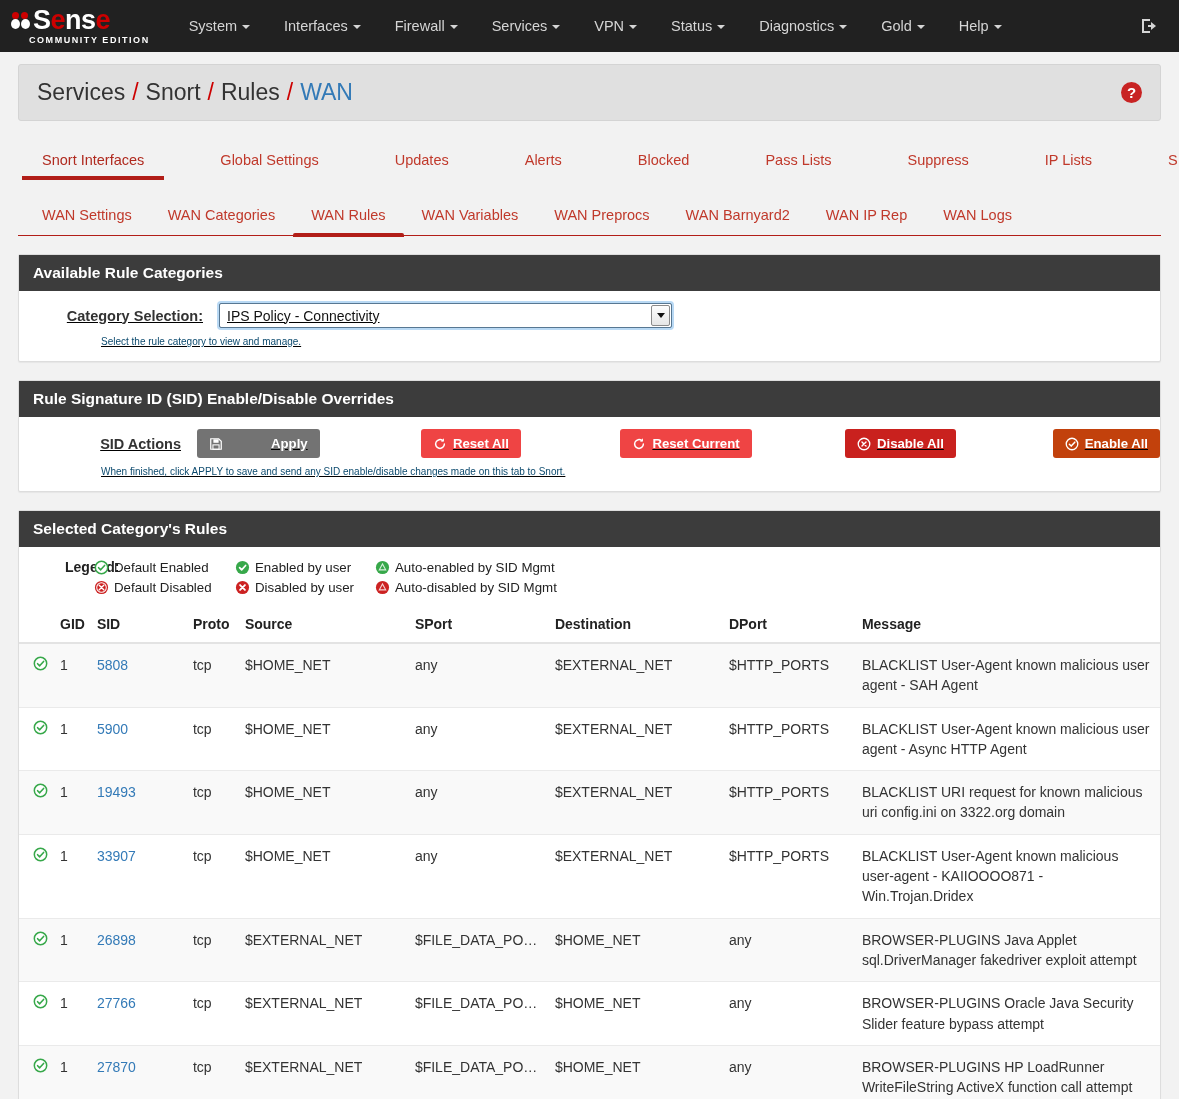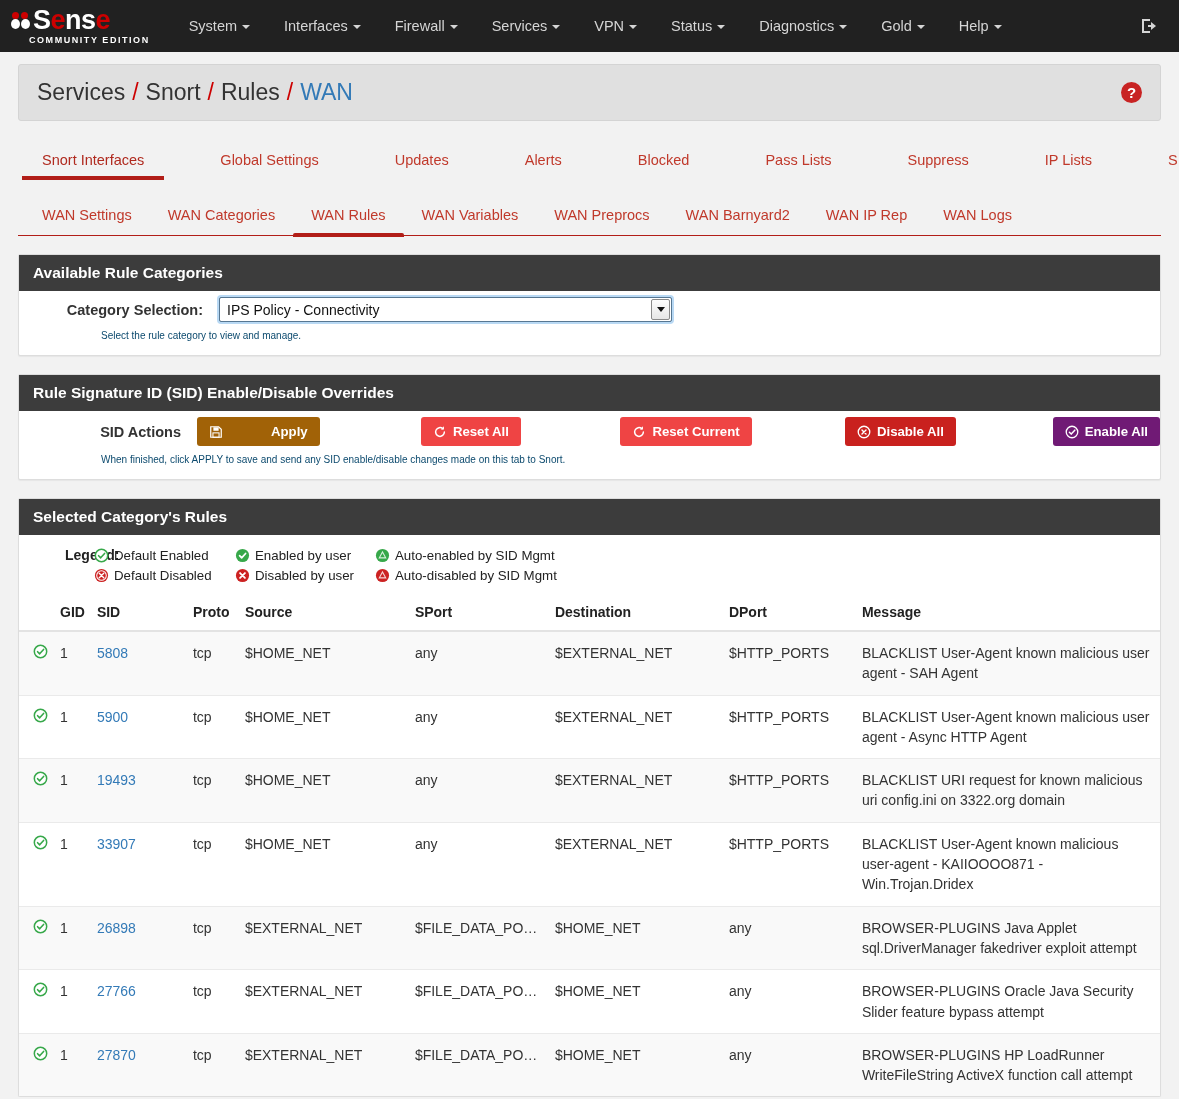--- a/index.html
+++ b/index.html
@@ -181,21 +181,21 @@
     margin-top: 18px;
     box-shadow: 0 1px 1px rgba(0,0,0,.05);
   }
   .panel-head {
     background: #3c3c3c;
     color: #fff;
     font-size: 15.5px;
     font-weight: bold;
     padding: 9px 14px;
   }
-  .panel-body { padding: 6px 0 14px 0; }
+  .panel-body { padding: 12px 0 14px 0; text-decoration: underline; }
 
   .form-row {
     display: flex;
     align-items: center;
     padding: 0 0 0 0;
   }
   .form-label {
     width: 200px;
     text-align: right;
     padding-right: 16px;
@@ -264,24 +264,24 @@
     border-radius: 3px;
     color: #fff;
     font-size: 13.2px;
     font-weight: bold;
     padding: 7px 12px;
     cursor: pointer;
     font-family: inherit;
     white-space: nowrap;
   }
   .btn svg { display:block; }
-  .btn-apply   { background: #a16207; gap: 48px; }
+  .btn-apply   { background: #737373; gap: 48px; }
   .btn-reset   { background: #ef4444; }
   .btn-danger  { background: #c9211e; }
-  .btn-success { background: #701a75; }
+  .btn-success { background: #c2410c; }
   .btn-spacer-a { width: 115px; }
   .btn-spacer-b { width: 113px; }
   .btn-spacer-c { width: 106px; }
   .btn-spacer-d { width: 110px; }
 
   
   .legend-wrap {
     padding: 12px 14px 10px 14px;
   }
   .legend-line {

